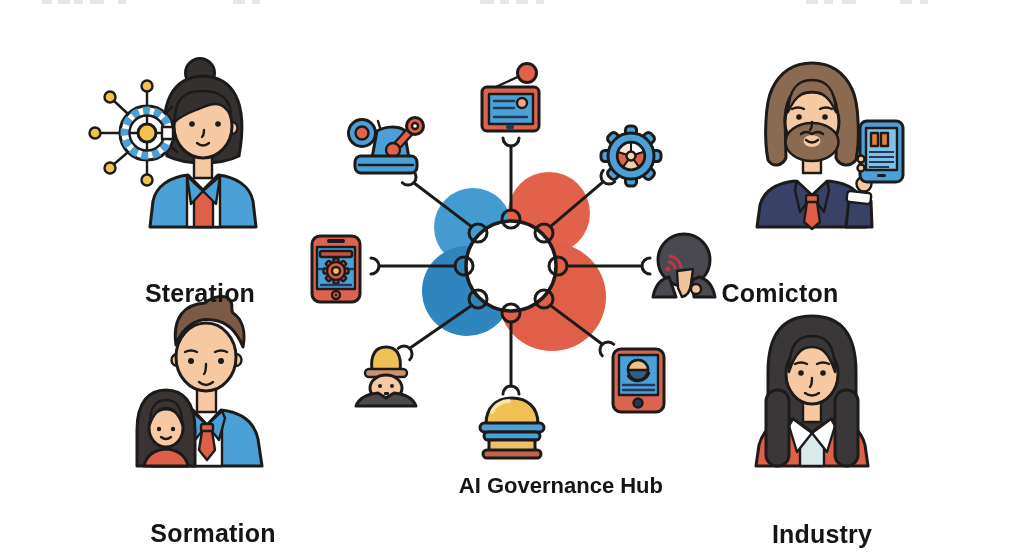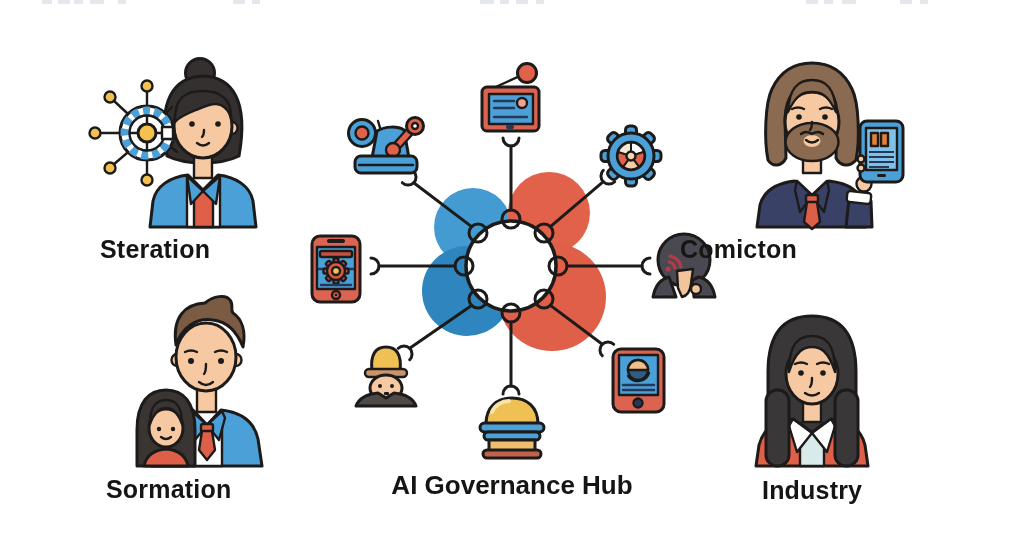--- a/index.html
+++ b/index.html
@@ -1,22 +1,22 @@
 <!DOCTYPE html>
 <html><head>
 <meta charset="utf-8">
 <style>
   html,body{margin:0;padding:0;background:#fff;}
   .canvas{position:relative;width:1024px;height:559px;background:#ffffff;overflow:hidden;
           font-family:"Liberation Sans",sans-serif;}
   .art{position:absolute;left:0;top:0;}
   .lbl{position:absolute;font-weight:bold;font-size:25px;line-height:26px;color:#171513;
-       letter-spacing:.2px;}
-  .caption{position:absolute;font-weight:bold;font-size:26px;line-height:27px;color:#171513;
-       text-align:center;}
+       text-align:center;letter-spacing:.2px;margin-top:44px;}
+  .caption{position:absolute;font-weight:bold;font-size:22px;line-height:27px;color:#171513;
+       text-align:right;}
   .ai-center{position:absolute;left:461px;top:242px;width:100px;height:50px;line-height:50px;
        font-size:43px;font-weight:bold;color:#1c1b1a;text-align:center;letter-spacing:1px;}
   
   .s3{stroke:#1c1b1a;stroke-width:3;stroke-linecap:round;stroke-linejoin:round;}
   .s35{stroke:#1c1b1a;stroke-width:3.5;stroke-linecap:round;stroke-linejoin:round;}
   .s2{stroke:#1c1b1a;stroke-width:2.4;stroke-linecap:round;stroke-linejoin:round;}
   .nav{stroke:#253858;stroke-width:2.4;stroke-linecap:round;}
   .nf{fill:none;}
 </style>
 </head>
@@ -336,18 +336,18 @@
     <path d="M 795,364 Q 801,361 807,364" class="s2 nf"></path>
     <path d="M 817,364 Q 823,361 829,364" class="s2 nf"></path>
     <path d="M 812,378 C 812,383 811,386 810,387" class="s2 nf"></path>
     <path d="M 805,393 Q 812,398 819,393" class="s2 nf"></path>
   </g>
 </svg>
 
 
 <div class="lbl" style="left:100px;top:236px;width:200px;">Steration</div>
 <div class="lbl" style="left:680px;top:236px;width:200px;">Comicton</div>
-<div class="lbl" style="left:106px;top:476px;width:200px;">Sormation</div>
-<div class="lbl" style="left:762px;top:477px;width:200px;">Industry</div>
+<div class="lbl" style="left:113px;top:476px;width:200px;">Sormation</div>
+<div class="lbl" style="left:722px;top:477px;width:200px;">Industry</div>
 
 <div class="caption" style="left:361px;top:472px;width:302px;">AI Governance Hub</div>
 
 </div>
 
 </body></html>

